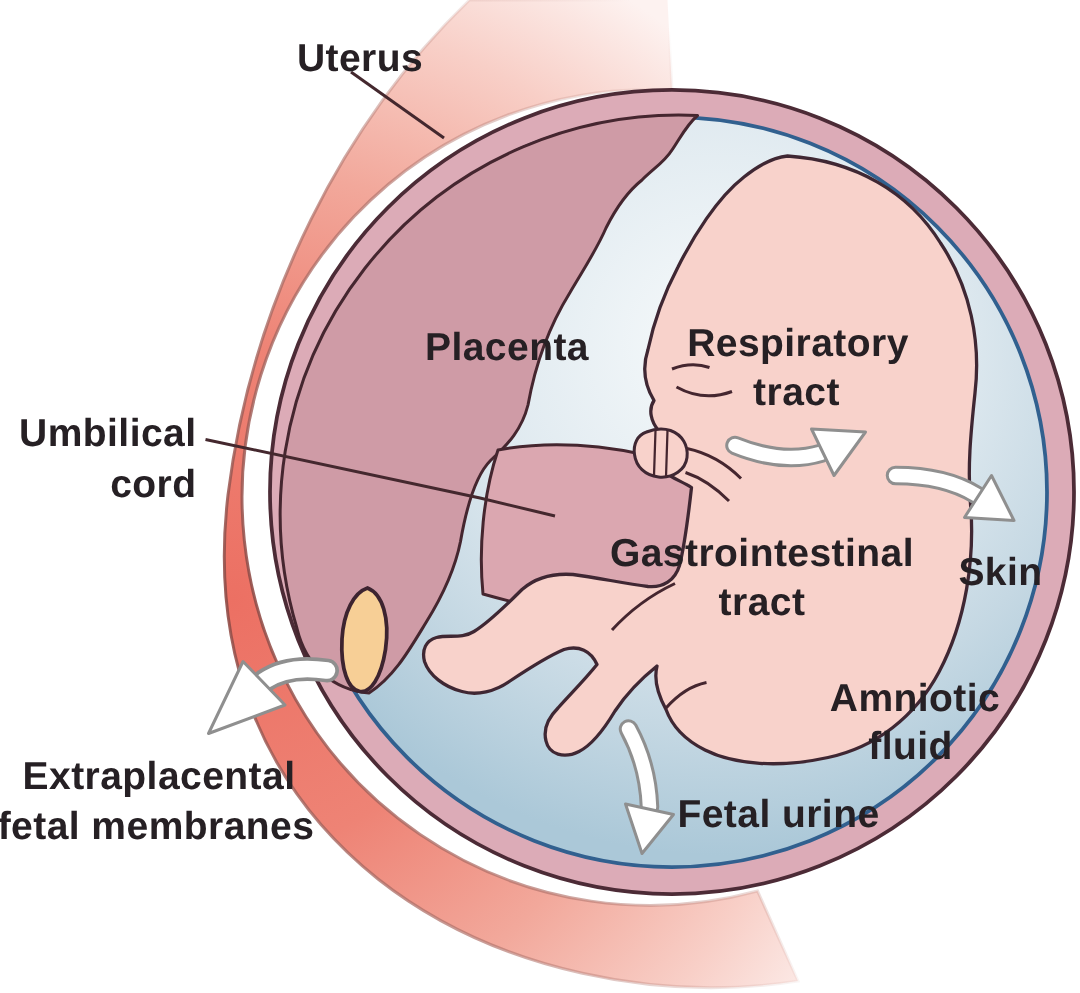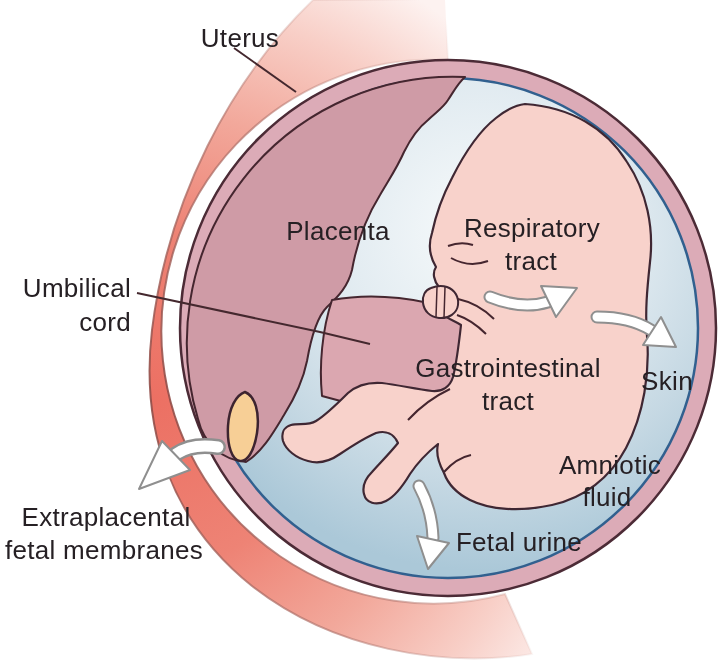--- a/index.html
+++ b/index.html
@@ -1,16 +1,16 @@
 <!DOCTYPE html>
 <html><head>
 <meta charset="utf-8">
 <style>
   html, body { margin: 0; padding: 0; background: #ffffff; }
-  .stage { position: relative; width: 720px; height: 662px; background: #ffffff; overflow: hidden; }
+  .stage { position: relative; width: 720px; height: 662px; background: #ffffff; overflow: hidden; font-weight: bold; }
   svg { display: block; }
   .diagram-label {
     font-family: "Liberation Sans", sans-serif;
     font-size: 26px;
     fill: #262024;
     letter-spacing: 0.3px;
   }
   .leader { stroke: #44282e; stroke-width: 2; fill: none; }
   .outline-stroke { stroke: #45262f; fill: none; }
 </style>

